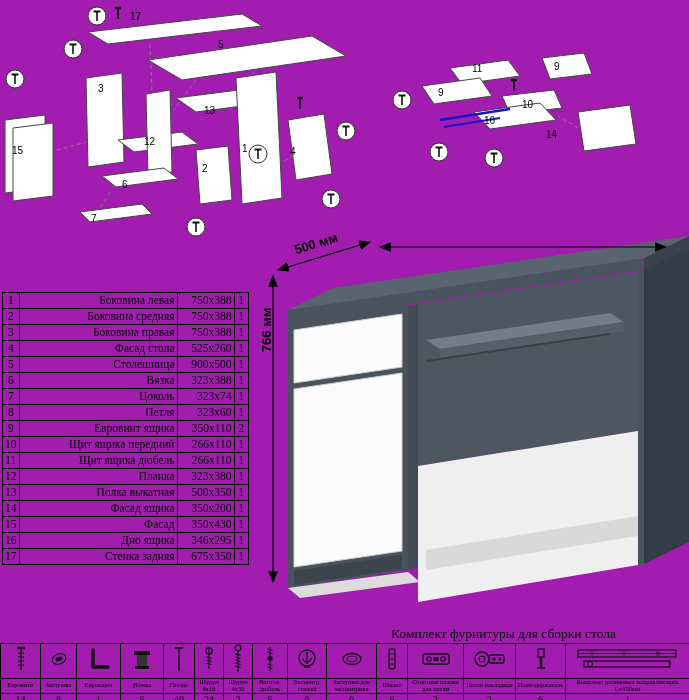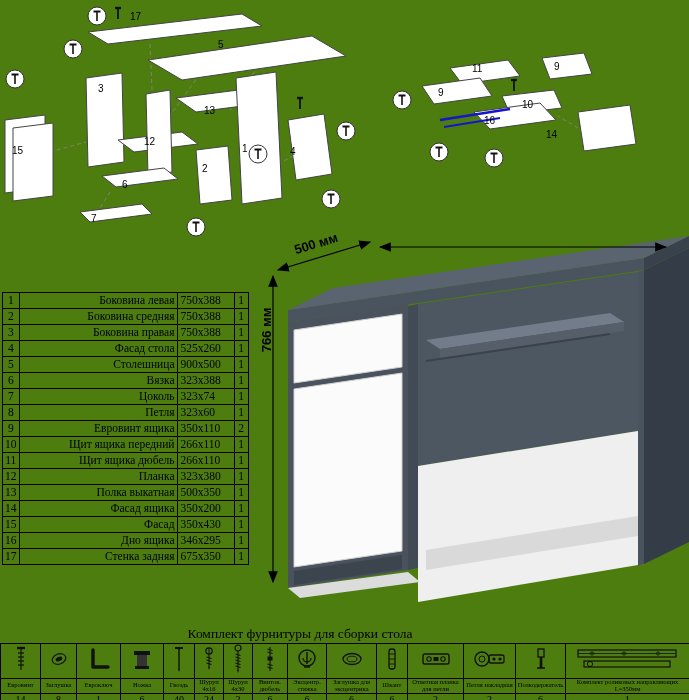--- a/index.html
+++ b/index.html
@@ -1,41 +1,41 @@
 <!DOCTYPE html>
 <html><head>
 <meta charset="utf-8">
 <style>
   * { margin:0; padding:0; box-sizing:border-box; }
   body { background:#fff; font-family:"Liberation Serif", serif; color:#000; }
-  #page { position:relative; width:689px; height:700px; background:#4d7c0f; overflow:hidden; }
+  #page { position:relative; width:689px; height:700px; background:#a21caf; overflow:hidden; }
 
   
   .diagram { position:absolute; }
   #diag-left { left:0; top:2px; width:378px; height:258px; }
   #diag-right { left:382px; top:50px; width:307px; height:148px; }
   .dlabel { position:absolute; font-family:"Liberation Sans", sans-serif; font-size:10px; line-height:10px; color:#000; }
 
   
   #parts-table { position:absolute; left:2px; top:292px; border-collapse:collapse; font-size:11.5px; }
   #parts-table td { border:1px solid #000; height:16px; line-height:15px; padding:0 2px; white-space:nowrap; }
   #parts-table td.c-n   { width:15px; text-align:center; }
   #parts-table td.c-name{ width:158px; text-align:right; }
-  #parts-table td.c-size{ width:57px; text-align:left; padding-left:3px; }
+  #parts-table td.c-size{ width:57px; text-align:right; padding-left:3px; }
   #parts-table td.c-qty { width:14px; text-align:center; }
 
   
   #desk-area { position:absolute; left:258px; top:230px; width:431px; height:388px; }
   .dim { position:absolute; font-family:"Liberation Sans", sans-serif; font-weight:bold; font-size:13px; color:#000; text-align:center; }
   #dim-width  { left:150px; top:-2px; width:190px; }
   #dim-depth  { left:16px; top:6px; width:84px; transform:rotate(-17deg); }
   #dim-height { left:-26px; top:92px; width:70px; height:16px; transform:rotate(-90deg); }
 
   
-  #hw-title { position:absolute; top:626px; left:0; width:600px; text-align:center; font-size:13.5px; }
+  #hw-title { position:absolute; top:626px; left:16px; width:600px; text-align:right; font-size:13.5px; }
   #hw-table { position:absolute; left:0; top:643px; width:689px; border-collapse:collapse; table-layout:fixed; }
   #hw-table td { border:1px solid #000; text-align:center; vertical-align:middle; overflow:hidden; }
   #hw-table .hw-icon-cell { height:30px; }
   #hw-table .hw-name-cell { height:14px; font-size:6.5px; line-height:1.05; font-family:"Liberation Serif", serif; padding:0 1px; }
   #hw-table .hw-qty-cell  { height:11px; font-size:10px; line-height:11px; }
 </style>
 </head>
 <body>
 
 <div id="page">

